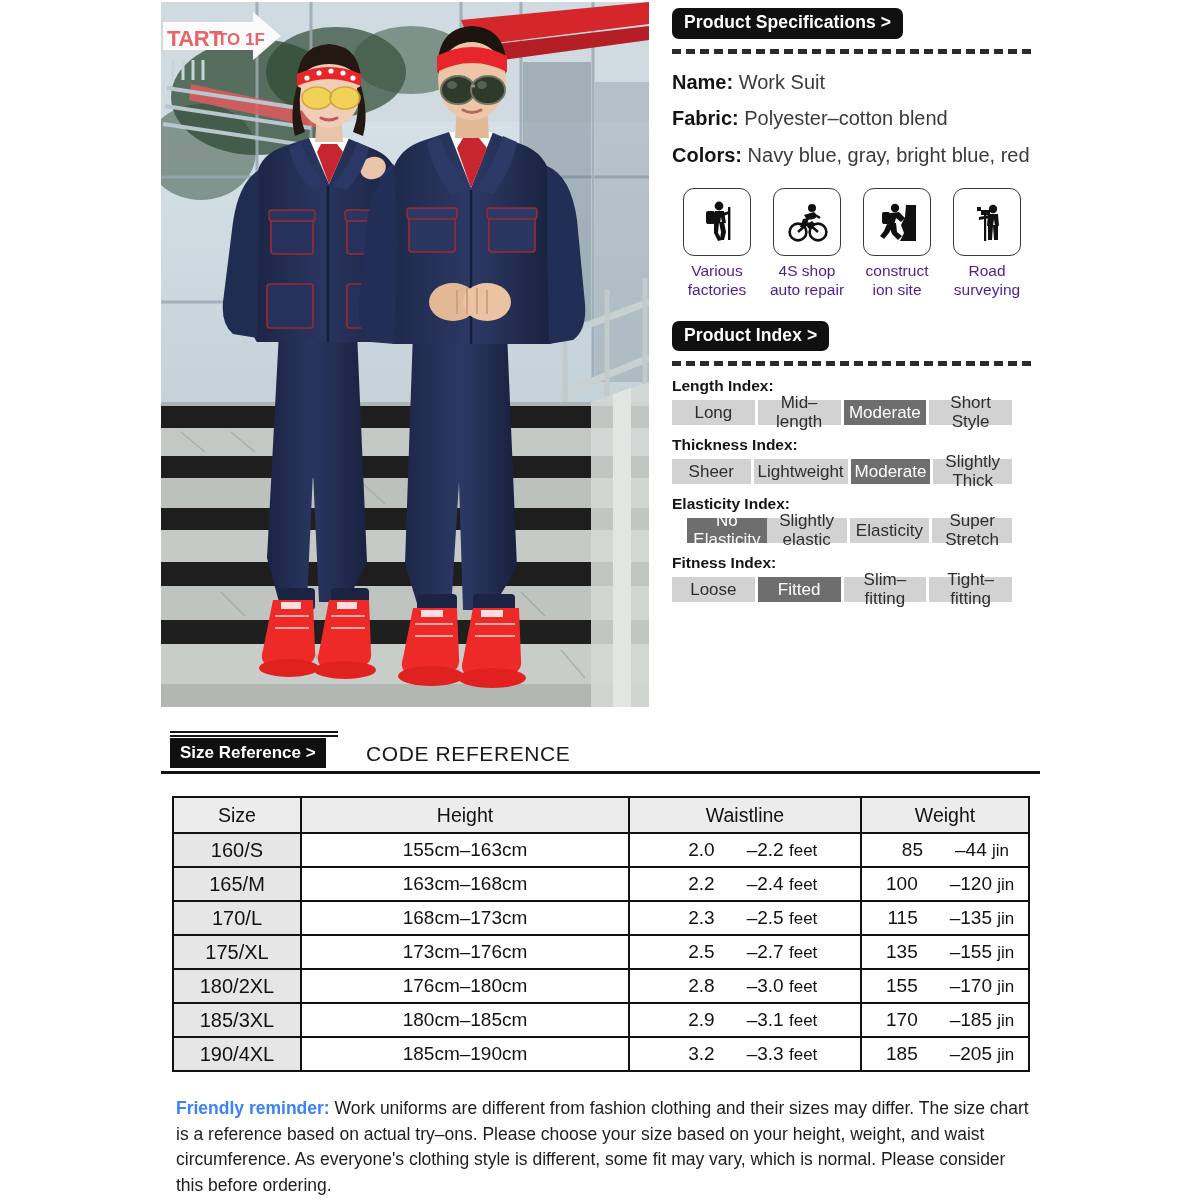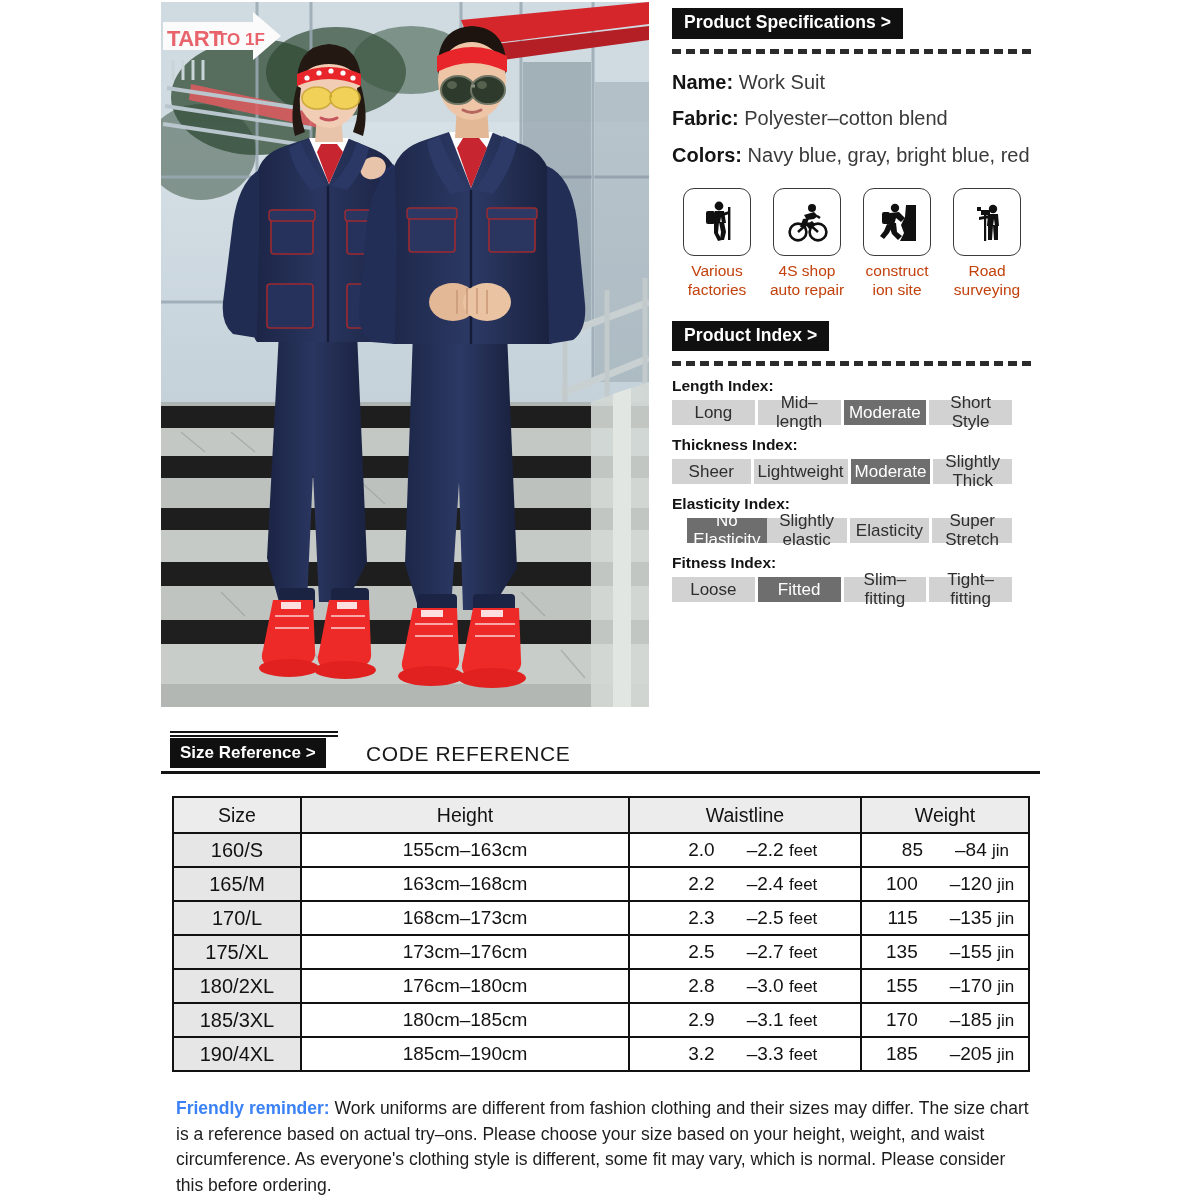--- a/index.html
+++ b/index.html
@@ -39,20 +39,21 @@
   }
   .badge {
     display: inline-block;
     background: #101010;
     color: #ffffff;
     font-size: 17.5px;
     font-weight: bold;
     letter-spacing: .1px;
     padding: 6px 12px 7px 12px;
     line-height: 1;
+    border-radius: 7px;
   }
   .dash-rule {
     margin-top: 10px;
     height: 5px;
     width: 360px;
     background-image: repeating-linear-gradient(
         to right, #2b2b2b 0px, #2b2b2b 9px, #ffffff 9px, #ffffff 14px);
   }
   .spec-list { margin-top: 14px; }
   .spec-line {
@@ -80,21 +81,21 @@
     border: 1.6px solid #3a3a3a;
     border-radius: 11px;
     background: #ffffff;
     display: flex; align-items: center; justify-content: center;
   }
   .scenario-label {
     margin-top: 6px;
     font-size: 15.5px;
     line-height: 1.18;
     text-align: center;
-    color: #c2410c;
+    color: #4c1d95;
     width: 86px;
   }
 
   
   .index-wrap { margin-top: 22px; }
   .index-group { margin-top: 11px; }
   .index-title {
     font-size: 15.5px;
     font-weight: bold;
     color: #141414;
@@ -602,21 +603,21 @@
       <th>Height</th>
       <th>Waistline</th>
       <th>Weight</th>
     </tr>
   </thead>
   <tbody>
     <tr>
       <td class="size-cell">160/S</td>
       <td>155cm–163cm</td>
       <td><span class="pair"><span class="a">2.0</span><span class="b">–2.2</span> <span class="u">feet</span></span></td>
-      <td><span class="pair"><span class="a">85</span><span class="b">–84</span> <span class="u">jin</span></span></td>
+      <td><span class="pair"><span class="a">85</span><span class="b">–44</span> <span class="u">jin</span></span></td>
     </tr>
     <tr>
       <td class="size-cell">165/M</td>
       <td>163cm–168cm</td>
       <td><span class="pair"><span class="a">2.2</span><span class="b">–2.4</span> <span class="u">feet</span></span></td>
       <td><span class="pair"><span class="a">100</span><span class="b">–120</span> <span class="u">jin</span></span></td>
     </tr>
     <tr>
       <td class="size-cell">170/L</td>
       <td>168cm–173cm</td>

